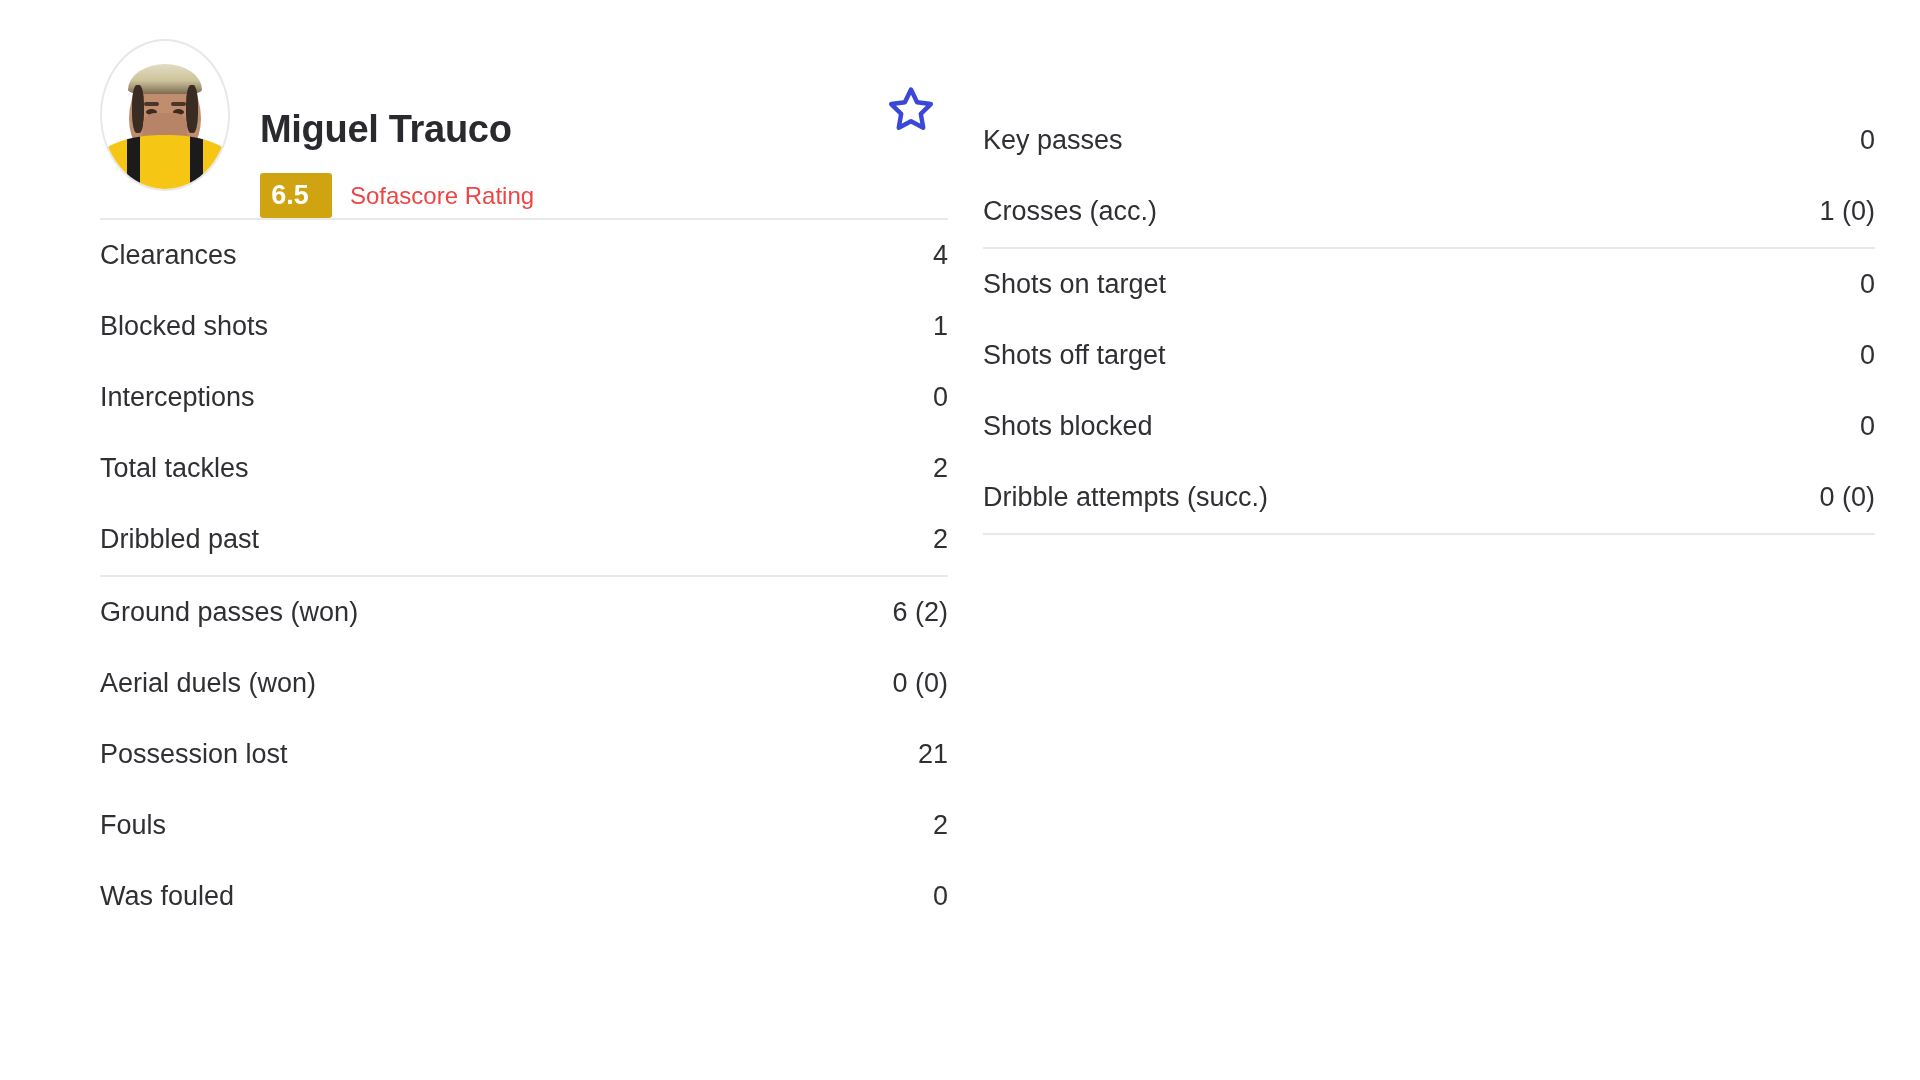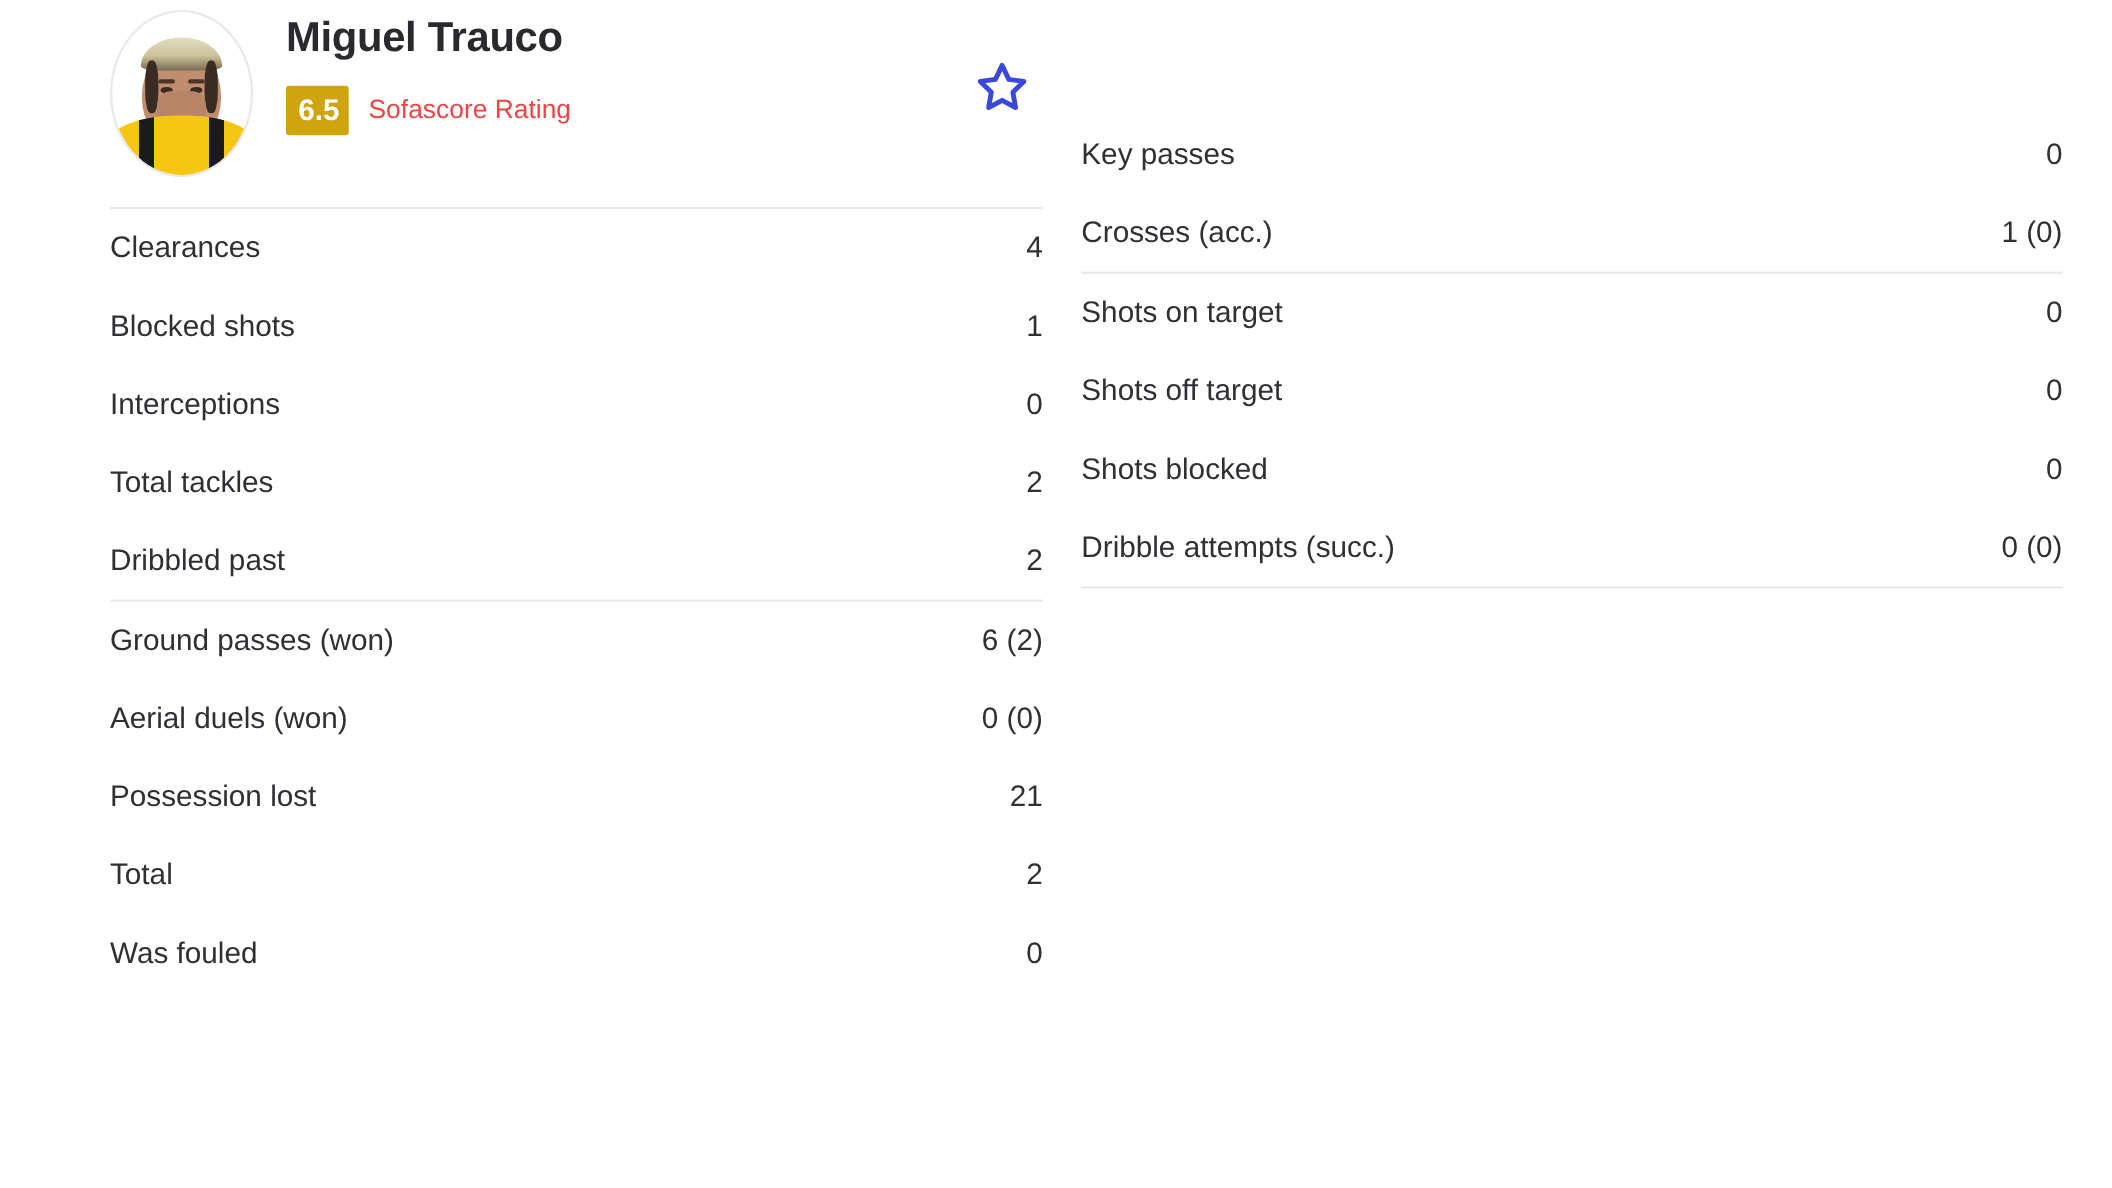--- a/index.html
+++ b/index.html
@@ -34,21 +34,22 @@
     left: 983px;
     top: 105px;
     width: 892px;
   }
 
   
   .player-header {
     position: relative;
     height: 188px;
     display: flex;
-    align-items: flex-start;
+    align-items: flex-end;
+    margin-top: 30px;
   }
   .avatar-wrap {
     position: absolute;
     left: 0;
     top: 9px;
     width: 130px;
     height: 152px;
   }
   .avatar {
     position: relative;
@@ -174,21 +175,21 @@
     display: flex;
     align-items: center;
     margin-top: 22px;
   }
   .rating-badge {
     background: #d0a411;
     color: #ffffff;
     font-size: 27px;
     font-weight: 700;
     line-height: 1;
-    padding: 9px 7px 9px 10px;
+    padding: 9px 22px 9px 10px;
     border-radius: 3px;
     min-width: 40px;
     text-align: center;
   }
   .rating-label {
     margin-left: 18px;
     font-size: 24px;
     color: #ef4444;
     font-weight: 400;
     white-space: nowrap;
@@ -306,21 +307,21 @@
       </div>
       <div class="stat-row">
         <span class="stat-label">Aerial duels (won)</span>
         <span class="stat-value">0 (0)</span>
       </div>
       <div class="stat-row">
         <span class="stat-label">Possession lost</span>
         <span class="stat-value">21</span>
       </div>
       <div class="stat-row">
-        <span class="stat-label">Total</span>
+        <span class="stat-label">Fouls</span>
         <span class="stat-value">2</span>
       </div>
       <div class="stat-row">
         <span class="stat-label">Was fouled</span>
         <span class="stat-value">0</span>
       </div>
     </div>
 
   </div>
 

